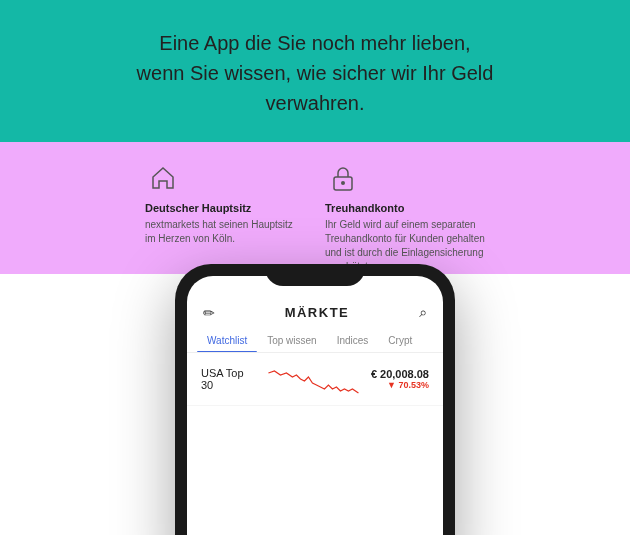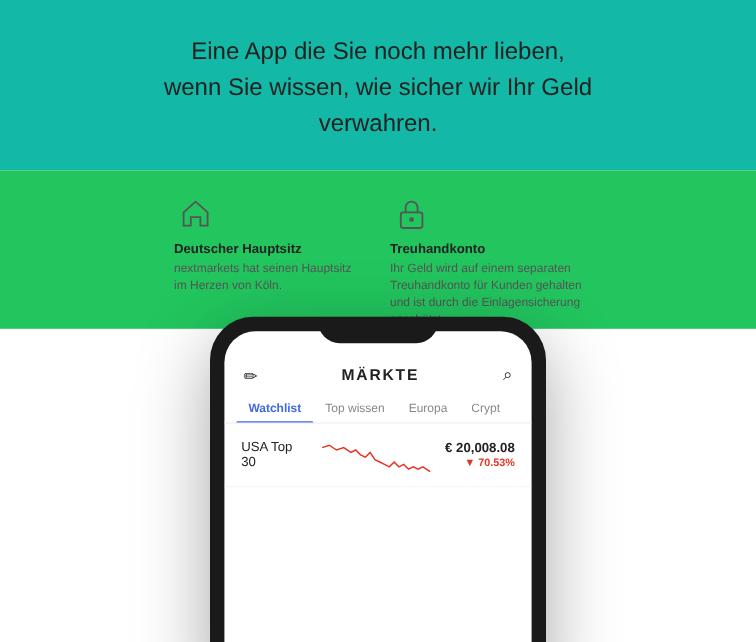--- a/index.html
+++ b/index.html
@@ -23,21 +23,21 @@
       color: #222;
       line-height: 1.5;
     }
 
     
     .features-section {
       display: flex;
       justify-content: center;
       gap: 0;
       padding: 18px 40px 0;
-      background: #22c55e;
+      background: #f0abfc;
     }
     .feature-item {
       flex: 1;
       max-width: 180px;
       display: flex;
       flex-direction: column;
       align-items: flex-start;
       padding: 0 10px;
     }
     .feature-icon {
@@ -128,21 +128,21 @@
     .tab-item {
       font-size: 10px;
       padding: 6px 10px;
       color: #888;
       cursor: pointer;
       white-space: nowrap;
       position: relative;
     }
     .tab-item.active {
       color: #4169e1;
-      font-weight: 700;
+      font-weight: 400;
     }
     .tab-item.active::after {
       content: '';
       position: absolute;
       bottom: -1px;
       left: 0;
       right: 0;
       height: 2px;
       background: #4169e1;
       border-radius: 1px;
@@ -253,21 +253,21 @@
       </div>
 
       <div class="tab-bar">
         <div class="tab-item active">
           <span>Watchlist</span>
         </div>
         <div class="tab-item">
           <span>Top wissen</span>
         </div>
         <div class="tab-item">
-          <span>Europa</span>
+          <span>Indices</span>
         </div>
         <div class="tab-item">
           <span>Crypt</span>
         </div>
       </div>
 
       <div class="stock-list">
 
 
         <div class="stock-item">

